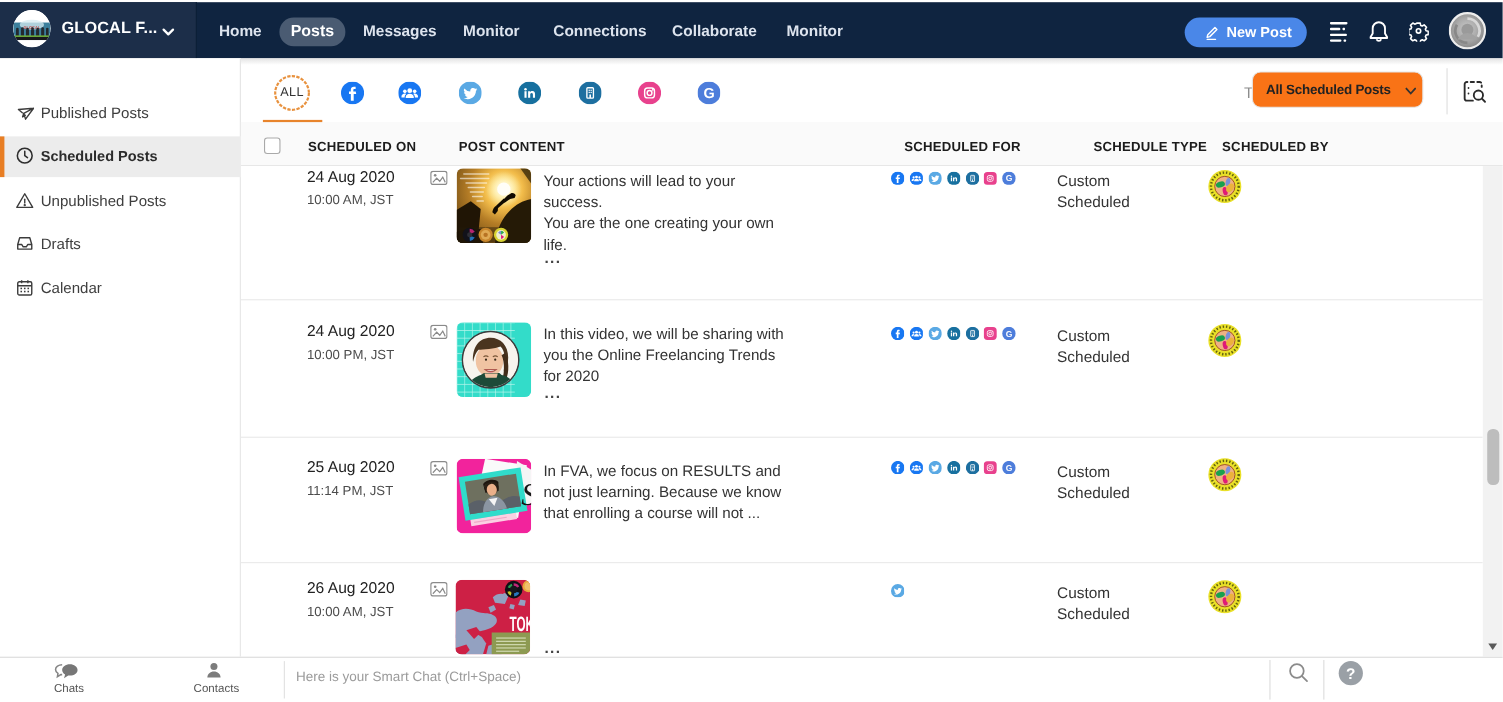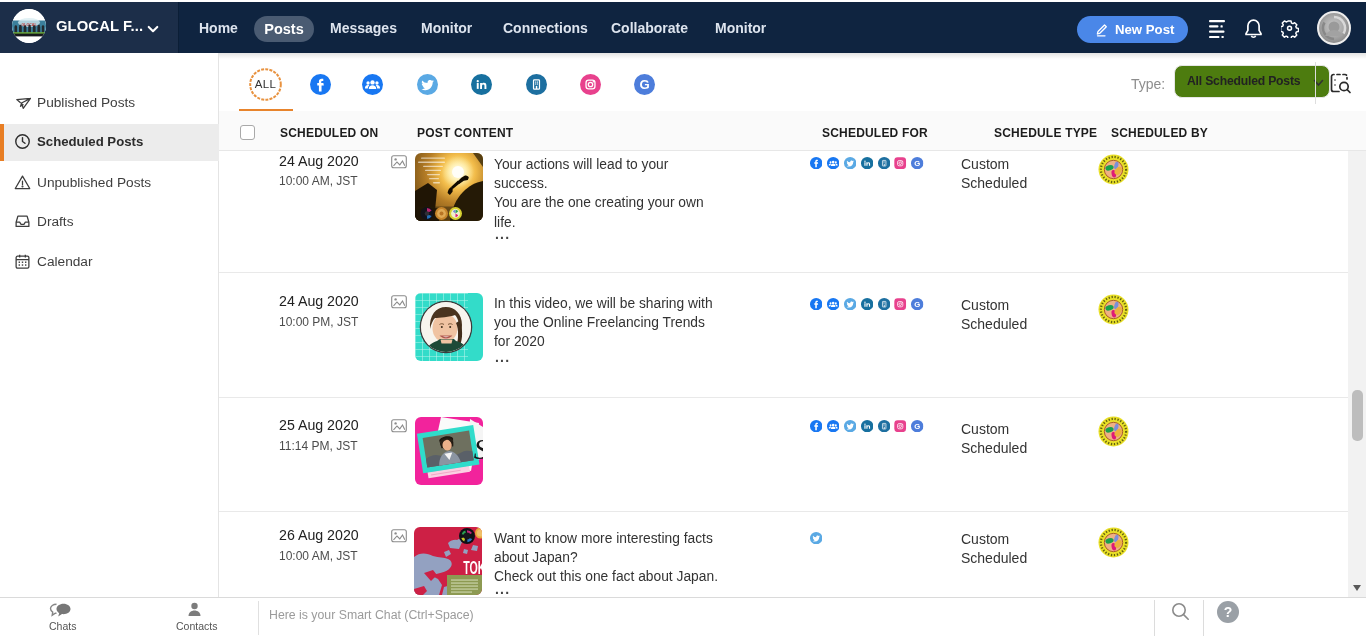--- a/index.html
+++ b/index.html
@@ -31,21 +31,21 @@
 #side-selbar { position:absolute; left:0; top:124px; width:4px; height:37px; background:#e87e24; }
 
 
 #allwrap { position:absolute; left:249px; top:68px; width:33px; height:33px; }
 #allwrap span { position:absolute; left:0; top:0; width:33px; text-align:center; line-height:33px; font-size:11.5px; color:#333; letter-spacing:.3px;}
 #allunder { position:absolute; left:239px; top:109px; width:54px; height:3px; background:#e8842c; }
 .fico { position:absolute; top:74px; width:21px; height:21px; }
 
 
 #typelbl { position:absolute; left:1103px; top:76px; color:#8d8d8d; font-size:14px;margin-left:28px; }
-#typebox { position:absolute; left:1174px; top:65px; width:156px; height:33px; border:1px solid #e6e6e6; background:#4d7c0f; border-radius:8px; }
+#typebox { position:absolute; left:1138px; top:65px; width:156px; height:33px; border:1px solid #e6e6e6; background:#f97316; border-radius:8px; }
 #typebox .t { position:absolute; left:12px; top:8px; font-weight:bold; font-size:12.2px; letter-spacing:-0.2px; color:#222; }
 #typediv { position:absolute; left:1315px; top:62px; width:1px; height:42px; background:#dedede; }
 
 
 #thead { position:absolute; left:219px; top:111px; width:1147px; height:40px; background:#fafafa; border-bottom:1px solid #e7e7e7; }
 #thead .cb { position:absolute; left:21px; top:14px; width:15px; height:15px; border:1px solid #a9a9a9; border-radius:3px; background:#fff;}
 #thead .h { position:absolute; top:15px; font-size:12px; font-weight:bold; color:#1c1c1c; letter-spacing:.2px; }
 
 
 #rows { position:absolute; left:219px; top:151px; width:1129px; height:446px; background:#fff; overflow:hidden; }
@@ -506,20 +506,21 @@
         <path d="M10 38c6-3 10-3 14-1l5 2h12l6-2c4-1 7 0 10 1v9H10z" fill="#5a6068"></path>
         <circle cx="33" cy="26" r="6.5" fill="#2a2016"></circle>
         <ellipse cx="33" cy="28" rx="4.6" ry="5.4" fill="#eab08a"></ellipse>
         <path d="M27 24c1-4 11-4 12 0l-1 6h1l1-8c-2-4-12-4-14 0l1 8h1z" fill="#1e1710"></path>
         <path d="M22 47c1-8 6-13 11-13s10 5 11 13z" fill="#8b95a2"></path>
         <path d="M29 36h8l-4 7z" fill="#f5f5f5"></path>
       </g>
       <text x="66" y="42" font-size="29" font-style="italic" fill="#161616" text-anchor="middle" font-family="Liberation Serif, serif">S</text>
     </svg>
   </div>
+  <div class="ptext" style="top:268px">In FVA, we focus on RESULTS and<br>not just learning. Because we know<br>that enrolling a course will not ...</div>
   <div class="icons" style="top:267px">
     <svg width="12.4" height="12.4">
         <use href="#s-fb"></use>
       </svg><svg width="12.4" height="12.4">
         <use href="#s-fbg"></use>
       </svg><svg width="12.4" height="12.4">
         <use href="#s-tw"></use>
       </svg><svg width="12.4" height="12.4">
         <use href="#s-li"></use>
       </svg><svg width="12.4" height="12.4">
@@ -572,21 +573,20 @@
         <path d="M53 3.2a5.8 5.8 0 0 1 5 2.9l-5 2.9z" fill="#c02878"></path>
         <path d="M58.2 11.9a5.8 5.8 0 0 1-4.7 3.4l-.4-5z" fill="#2878c0"></path>
         <path d="M47.6 7.2a5.8 5.8 0 0 1 3.6-3.6l1.4 4.5z" fill="#28a050"></path>
         <path d="M47.3 10.9a5.8 5.8 0 0 0 2.9 3.6l1.4-4.2z" fill="#c8c828"></path>
       </g>
       <circle cx="53" cy="9" r="3.4" fill="#16161c"></circle>
       <circle cx="66.5" cy="6" r="5.5" fill="#e8a83c"></circle>
       <circle cx="66.5" cy="6" r="3.6" fill="#f0c06a"></circle>
     </svg>
   </div>
-  <div class="ptext" style="top:378px">Want to know more interesting facts<br>about Japan?<br>Check out this one fact about Japan.</div>
   <div class="dots" style="top:433px">...</div>
   <div class="icons" style="top:379px">
     <svg width="12.4" height="12.4">
         <use href="#s-tw"></use>
       </svg>
   </div>
   <div class="stype" style="top:379px">Custom<br>Scheduled</div>
   <svg class="byav" style="top:376px" viewBox="0 0 31 31">
       <use href="#s-av"></use>
     </svg>

